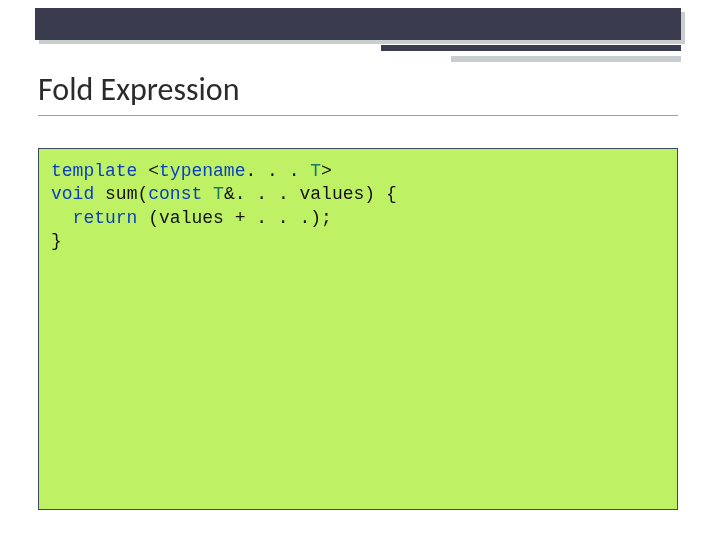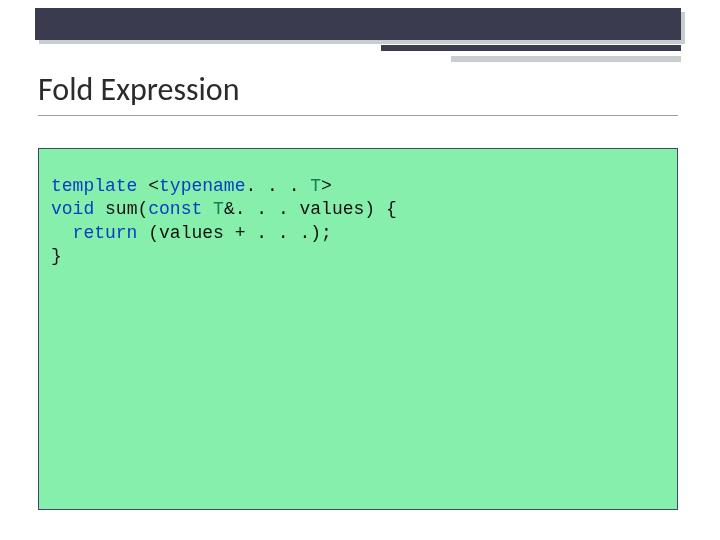--- a/index.html
+++ b/index.html
@@ -53,23 +53,23 @@
     padding-bottom: 6px;
     border-bottom: 1px solid #9aa0a6;
   }
   .codebox {
     position: absolute;
     top: 148px;
     left: 38px;
     right: 38px;
     bottom: 30px;
     border: 1.5px solid #3b4a63;
-    padding: 26px 12px;
+    padding: 11px 12px;
     box-sizing: border-box;
-    background: #86efac;
+    background: #bef264;
   }
   pre.code {
     margin: 0;
     font-family: Consolas, "Courier New", monospace;
     font-size: 18px;
     line-height: 1.3;
     color: #111;
     white-space: pre;
   }
   .tok-kw   { color: #0a3ec2; }

